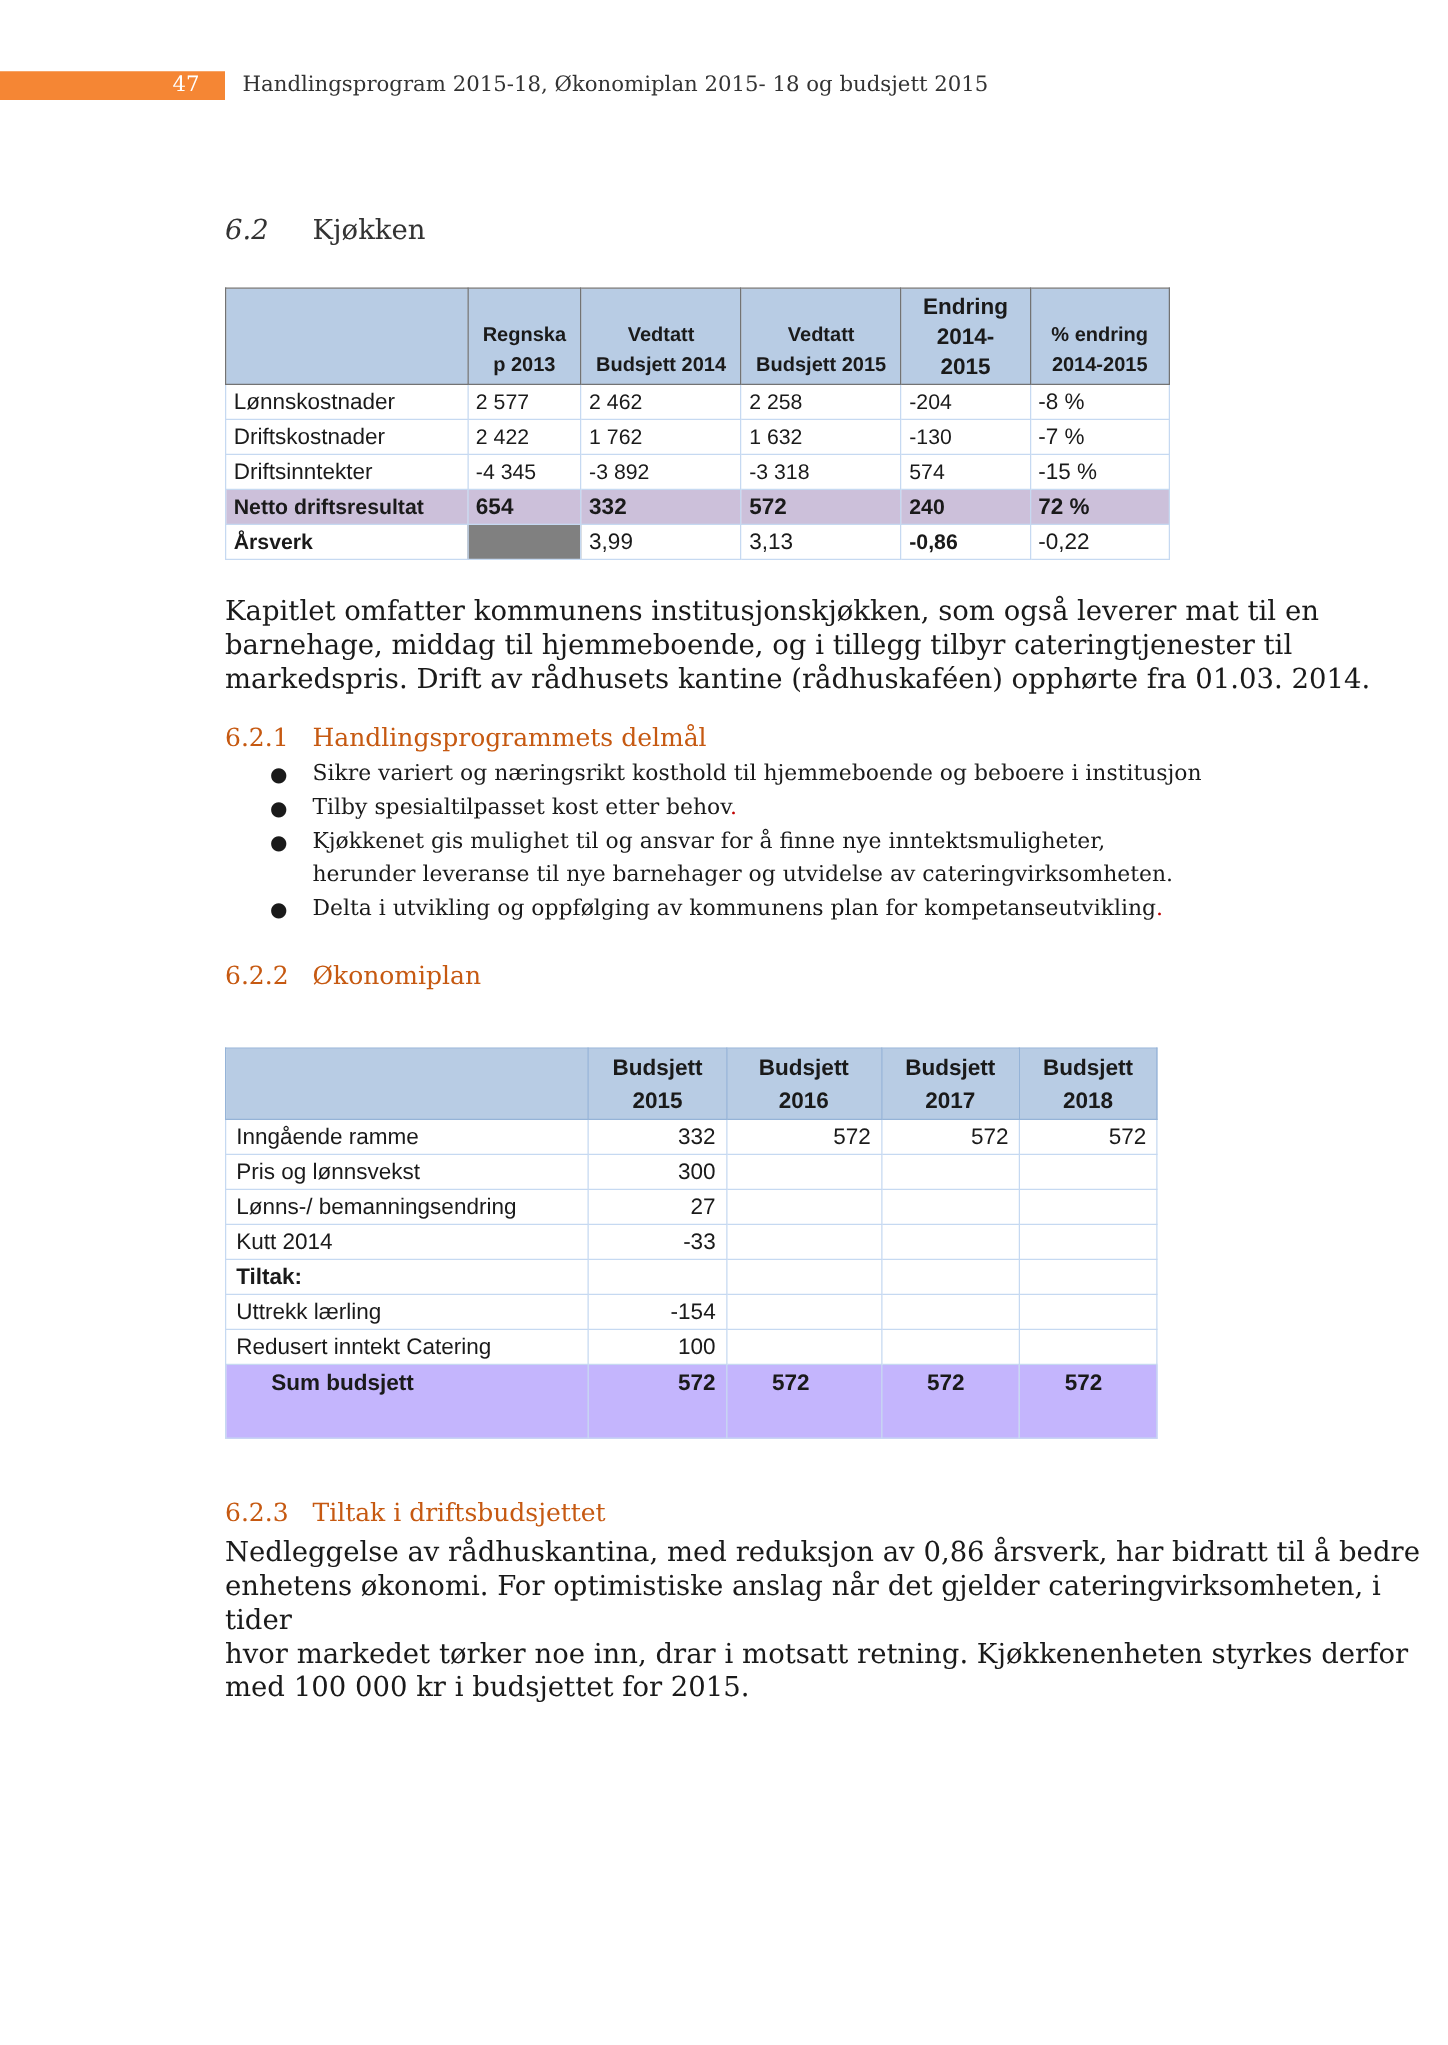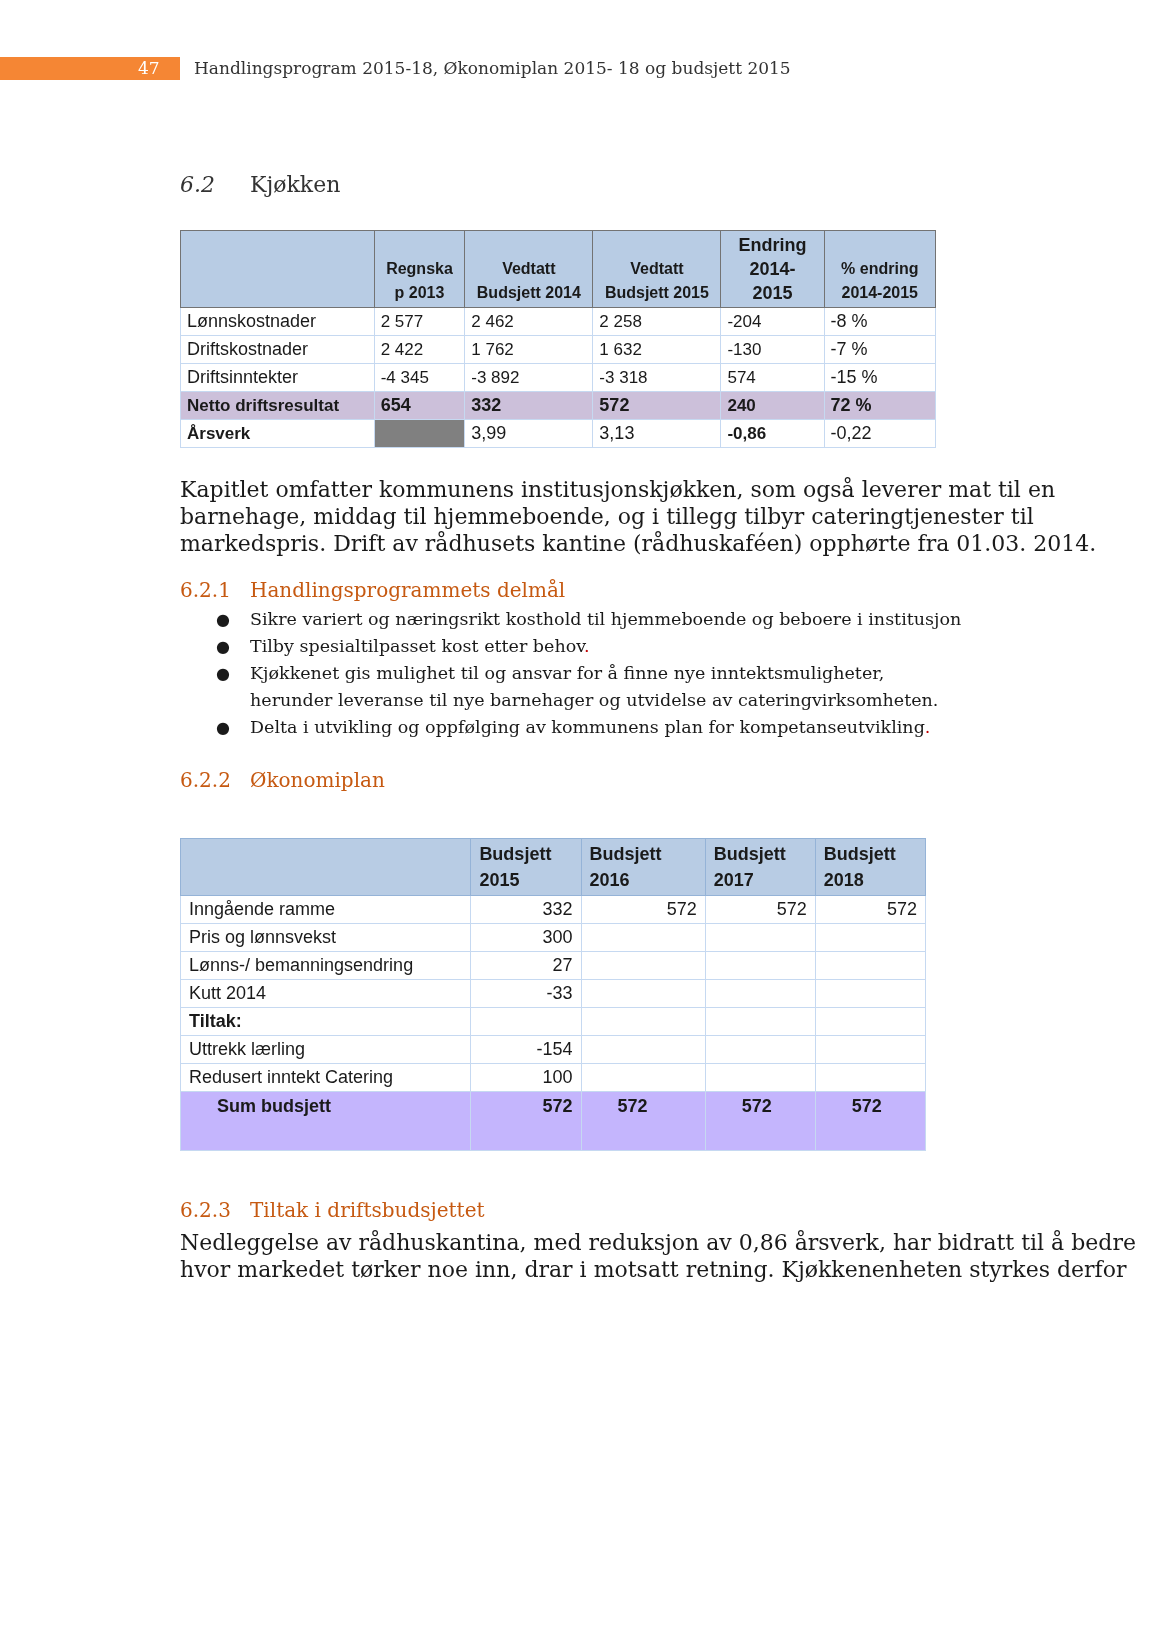--- a/index.html
+++ b/index.html
@@ -24,21 +24,21 @@
   .para { position: absolute; left: 180px; font-size: 22px; line-height: 27px; color: #1a1a1a; }
   .h3 { position: absolute; left: 180px; font-size: 20px; color: #c65911; }
   .h3 .num { display: inline-block; width: 70px; }
 
   ul.bullets { position: absolute; left: 180px; top: 606px; margin: 0; padding: 0; list-style: none; width: 800px; }
   ul.bullets li { position: relative; padding-left: 70px; font-size: 17.5px; line-height: 27px; }
   ul.bullets li .dot { position: absolute; left: 36px; top: 0; font-size: 16px; }
   .red { color: #c00000; }
 
   .t2 { position: absolute; left: 180px; top: 838px; width: 746px; font-family: "Liberation Sans", sans-serif; }
-  .t2 th { background: #b8cce4; font-weight: bold; font-size: 18px; text-align: left; vertical-align: top; padding: 2px 8px; line-height: 26px; border: 1px solid #95b3d7; }
+  .t2 th { background: #b8cce4; font-weight: bold; font-size: 18px; text-align: center; vertical-align: top; padding: 2px 8px; line-height: 26px; border: 1px solid #95b3d7; }
   .t2 td { font-size: 18px; padding: 0 8px; height: 27px; border: 1px solid #c6d9f1; text-align: right; }
   .t2 td.lbl { text-align: left; }
   .t2 tr.bold td.lbl { font-weight: bold; }
   .t2 tr.sum td { background: #c4b5fd; font-weight: bold; height: 54px; vertical-align: top; padding-top: 4px; padding-left: 36px; }
   .t2 tr.sum td.left-al { text-align: left; }
 </style>
 </head>
 <body>
 
 <div class="header-bar"></div>
@@ -209,14 +209,16 @@
     </tr>
   </tbody>
 </table>
 
 <div class="h3" style="top:1198px">
   <span class="num">6.2.3</span><span>Tiltak i driftsbudsjettet</span>
 </div>
 
 <div class="para" style="top:1229px">
   <div>Nedleggelse av rådhuskantina, med reduksjon av 0,86 årsverk, har bidratt til å bedre</div>
+  <div>enhetens økonomi. For optimistiske anslag når det gjelder cateringvirksomheten, i tider</div>
   <div>hvor markedet tørker noe inn, drar i motsatt retning. Kjøkkenenheten styrkes derfor</div>
+  <div>med 100 000 kr i budsjettet for 2015.</div>
 </div>
 
 </body></html>

